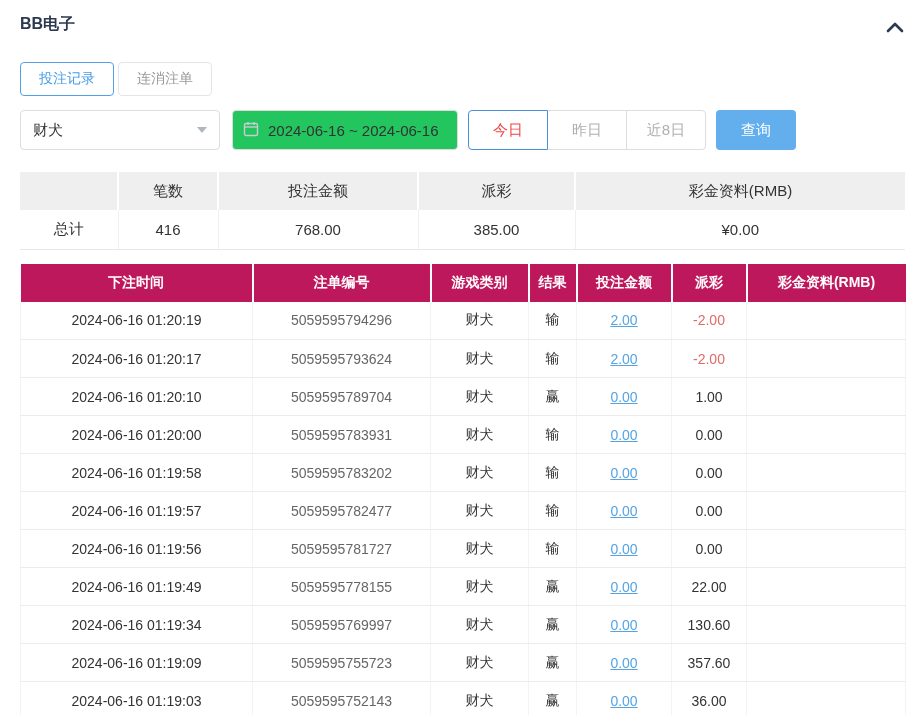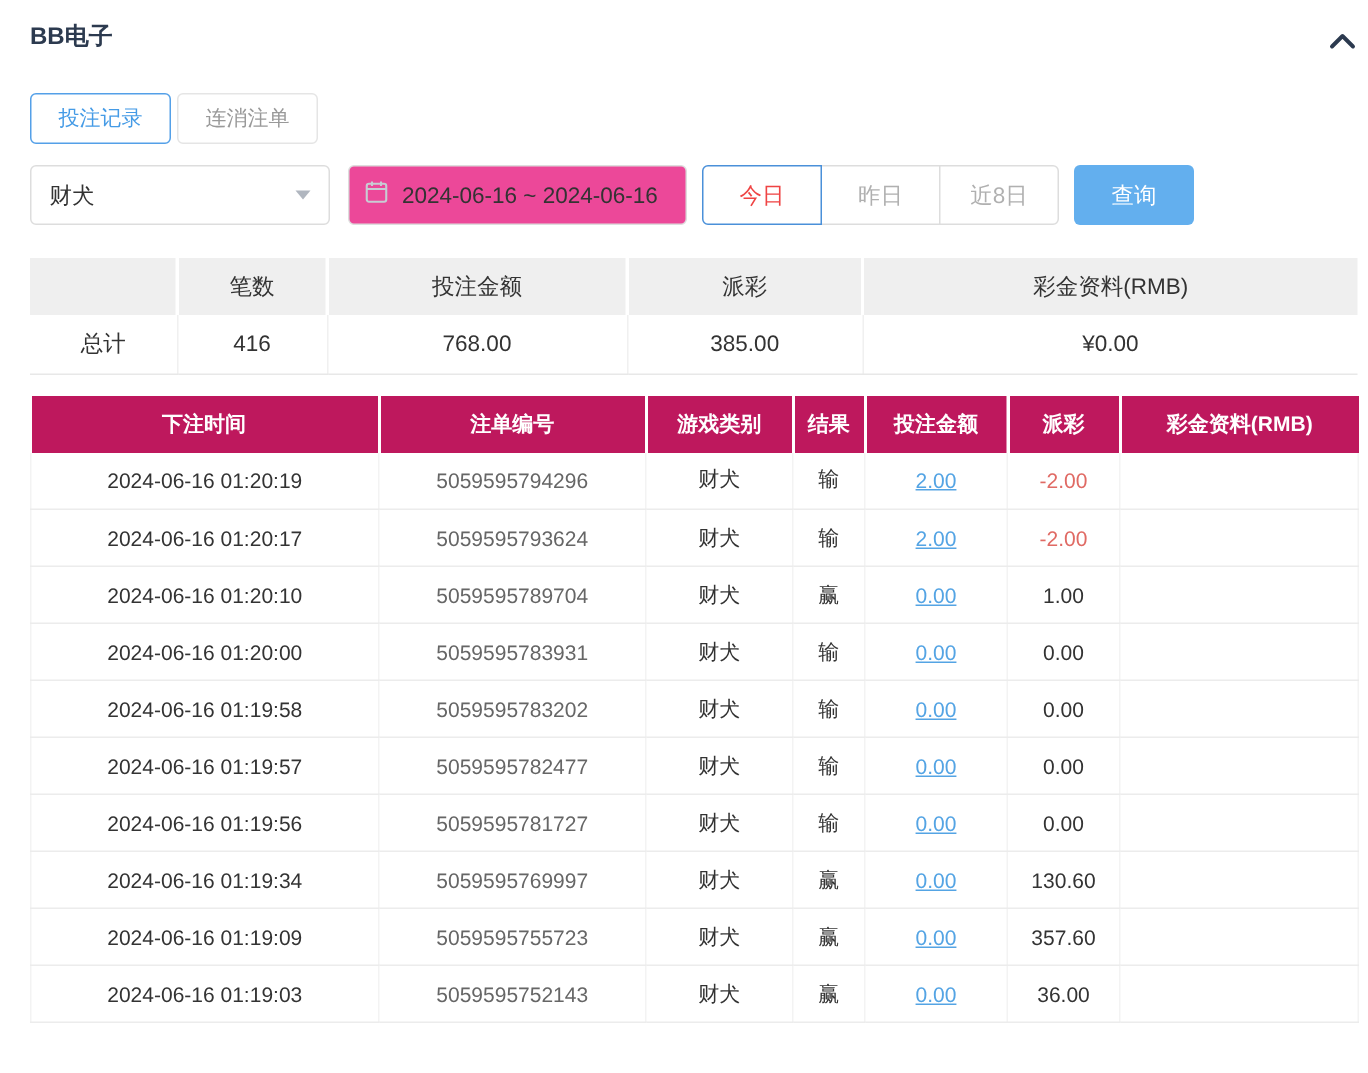--- a/index.html
+++ b/index.html
@@ -35,21 +35,21 @@
     padding:0 12px; font-size:15px; color:#333; cursor:pointer; background:#fff;
   }
   .caret-down {
     width:0; height:0;
     border-left:5px solid transparent; border-right:5px solid transparent;
     border-top:6px solid #b0b6bf;
   }
   .date-box {
     margin-left:12px; width:226px; height:40px; border:1px solid #ddd; border-radius:4px;
     display:flex; align-items:center; padding:0 10px; gap:9px;
-    font-size:15px; color:#333; background:#ec4899; cursor:pointer; white-space:nowrap;
+    font-size:15px; color:#333; background:#22c55e; cursor:pointer; white-space:nowrap;
   }
   .btn-group { display:flex; margin-left:10px; }
   .btn-group .qbtn {
     width:80px; height:40px; display:flex; align-items:center; justify-content:center;
     border:1px solid #ddd; background:#fff; font-size:15px; color:#b0b0b0; cursor:pointer;
     margin-left:-1px;
   }
   .btn-group .qbtn:first-child { border-radius:4px 0 0 4px; margin-left:0; }
   .btn-group .qbtn:last-child { border-radius:0 4px 4px 0; }
   .btn-group .qbtn.active { border-color:#4a90d9; color:#ef4444; position:relative; z-index:1; }
@@ -255,20 +255,29 @@
           <tr>
             <td class="col-time">2024-06-16 01:19:56</td>
             <td class="col-order">5059595781727</td>
             <td class="col-game">财犬</td>
             <td class="col-result">输</td>
             <td class="col-amount"><span class="amount-link">0.00</span></td>
             <td class="col-payout">0.00</td>
             <td class="col-bonus"></td>
           </tr>
           <tr>
+            <td class="col-time">2024-06-16 01:19:49</td>
+            <td class="col-order">5059595778155</td>
+            <td class="col-game">财犬</td>
+            <td class="col-result">赢</td>
+            <td class="col-amount"><span class="amount-link">0.00</span></td>
+            <td class="col-payout">22.00</td>
+            <td class="col-bonus"></td>
+          </tr>
+          <tr>
             <td class="col-time">2024-06-16 01:19:34</td>
             <td class="col-order">5059595769997</td>
             <td class="col-game">财犬</td>
             <td class="col-result">赢</td>
             <td class="col-amount"><span class="amount-link">0.00</span></td>
             <td class="col-payout">130.60</td>
             <td class="col-bonus"></td>
           </tr>
           <tr>
             <td class="col-time">2024-06-16 01:19:09</td>

